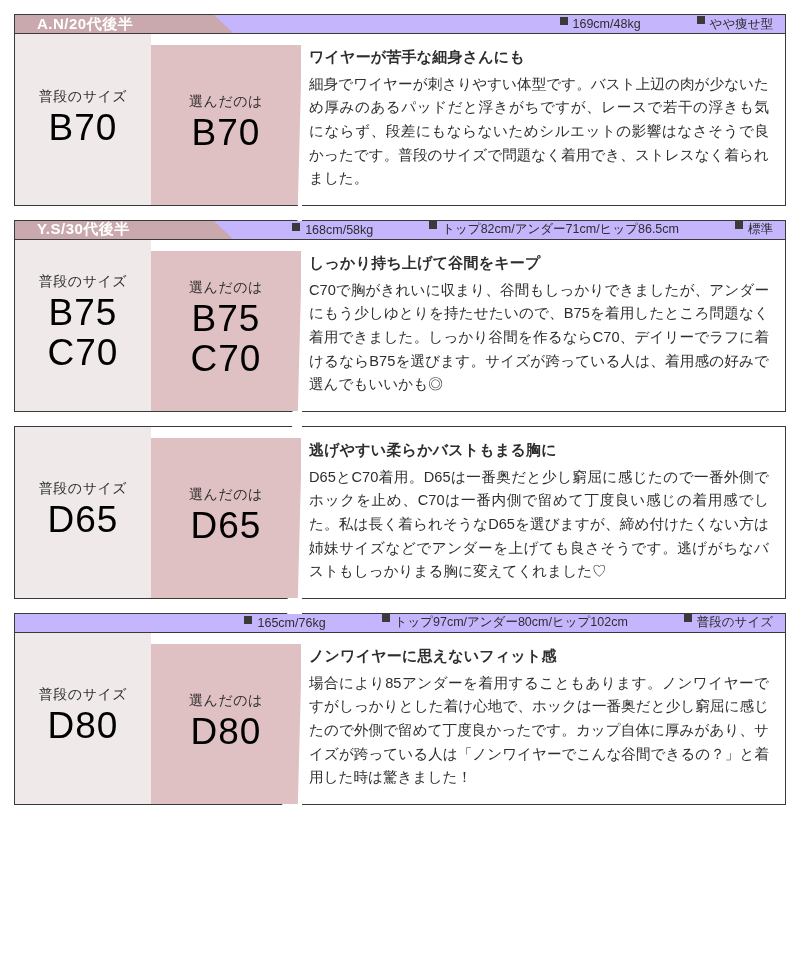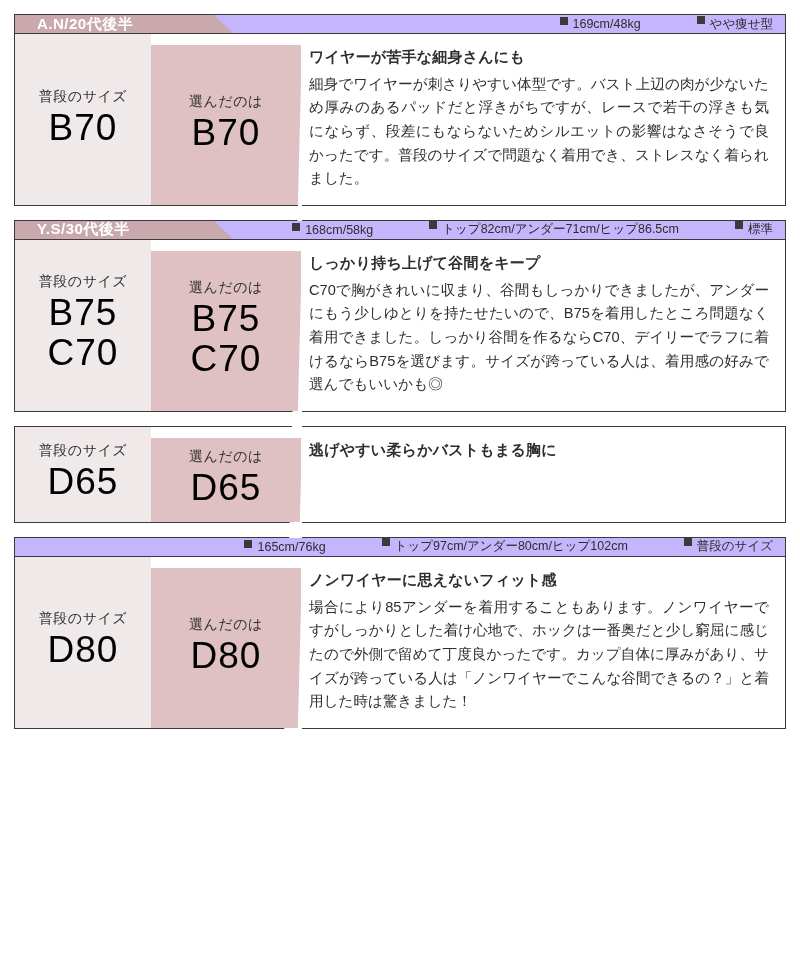--- a/index.html
+++ b/index.html
@@ -233,20 +233,21 @@
         </div>
       </div>
       <div class="size-col chosen">
         <div class="size-label">選んだのは</div>
         <div class="size-values">
           <div class="size-value">D65</div>
         </div>
       </div>
       <div class="text-col">
         <h3 class="rv-title">逃げやすい柔らかバストもまる胸に</h3>
+        <p class="rv-text">D65とC70着用。D65は一番奥だと少し窮屈に感じたので一番外側でホックを止め、C70は一番内側で留めて丁度良い感じの着用感でした。私は長く着られそうなD65を選びますが、締め付けたくない方は姉妹サイズなどでアンダーを上げても良さそうです。逃げがちなバストもしっかりまる胸に変えてくれました♡</p>
       </div>
     </div>
   </div>
 
   <div class="review">
     <div class="rv-header">
       <div class="rv-specs">
         <span class="spec">
             <span class="sq"></span>
             <span>165cm/76kg</span>

